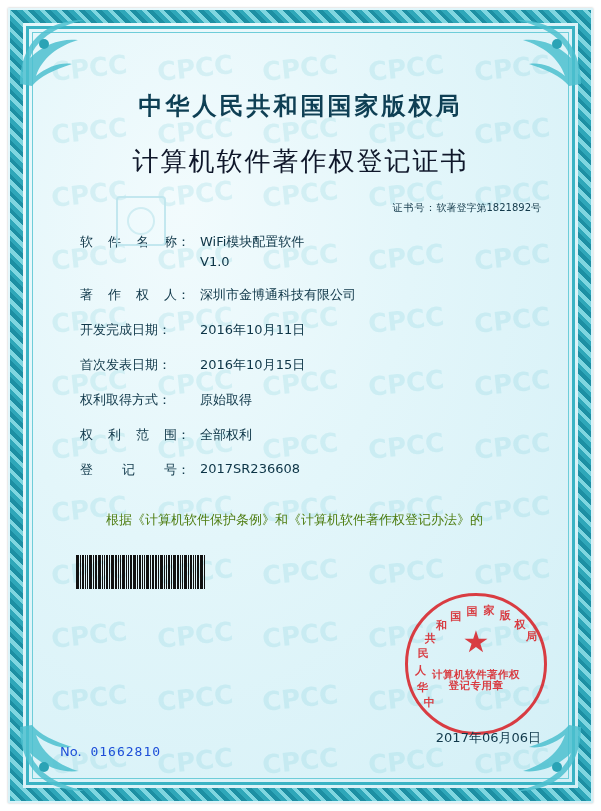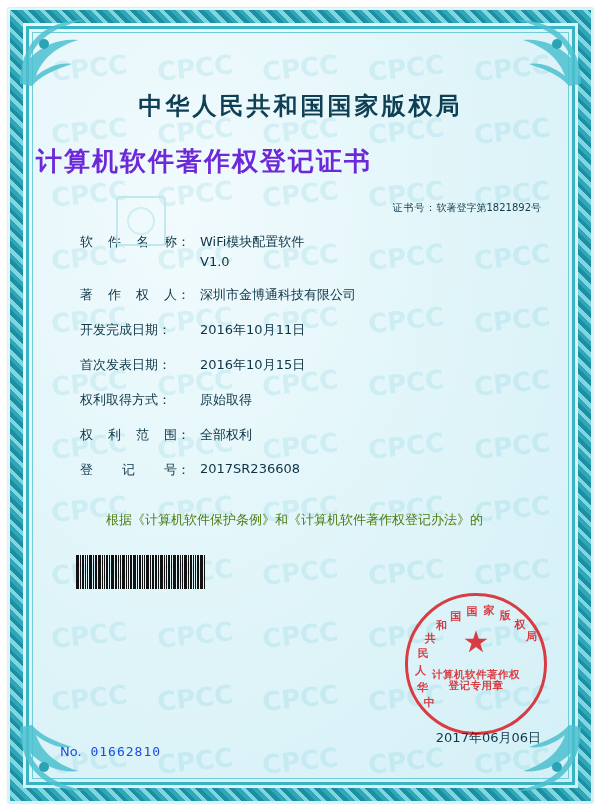--- a/index.html
+++ b/index.html
@@ -117,27 +117,27 @@
   .title-main {
     text-align: center;
     font-family: "DejaVu Sans", sans-serif;
     font-size: 24px;
     letter-spacing: 3px;
     color: #0e3f54;
     margin-top: 54px;
     font-weight: 600;
   }
   .title-sub {
-    text-align: left;
+    text-align: center;
     font-family: "DejaVu Sans", sans-serif;
     font-size: 26px;
     letter-spacing: 2px;
-    color: #6d28d9;
+    color: #0f172a;
     margin-top: 22px;
-    font-weight: bold;
+    font-weight: normal;
   }
 
   .cert-no {
     margin-top: 22px;
     text-align: right;
     padding-right: 24px;
     font-family: "DejaVu Sans", sans-serif;
     font-size: 10px;
     color: #13394a;
   }

